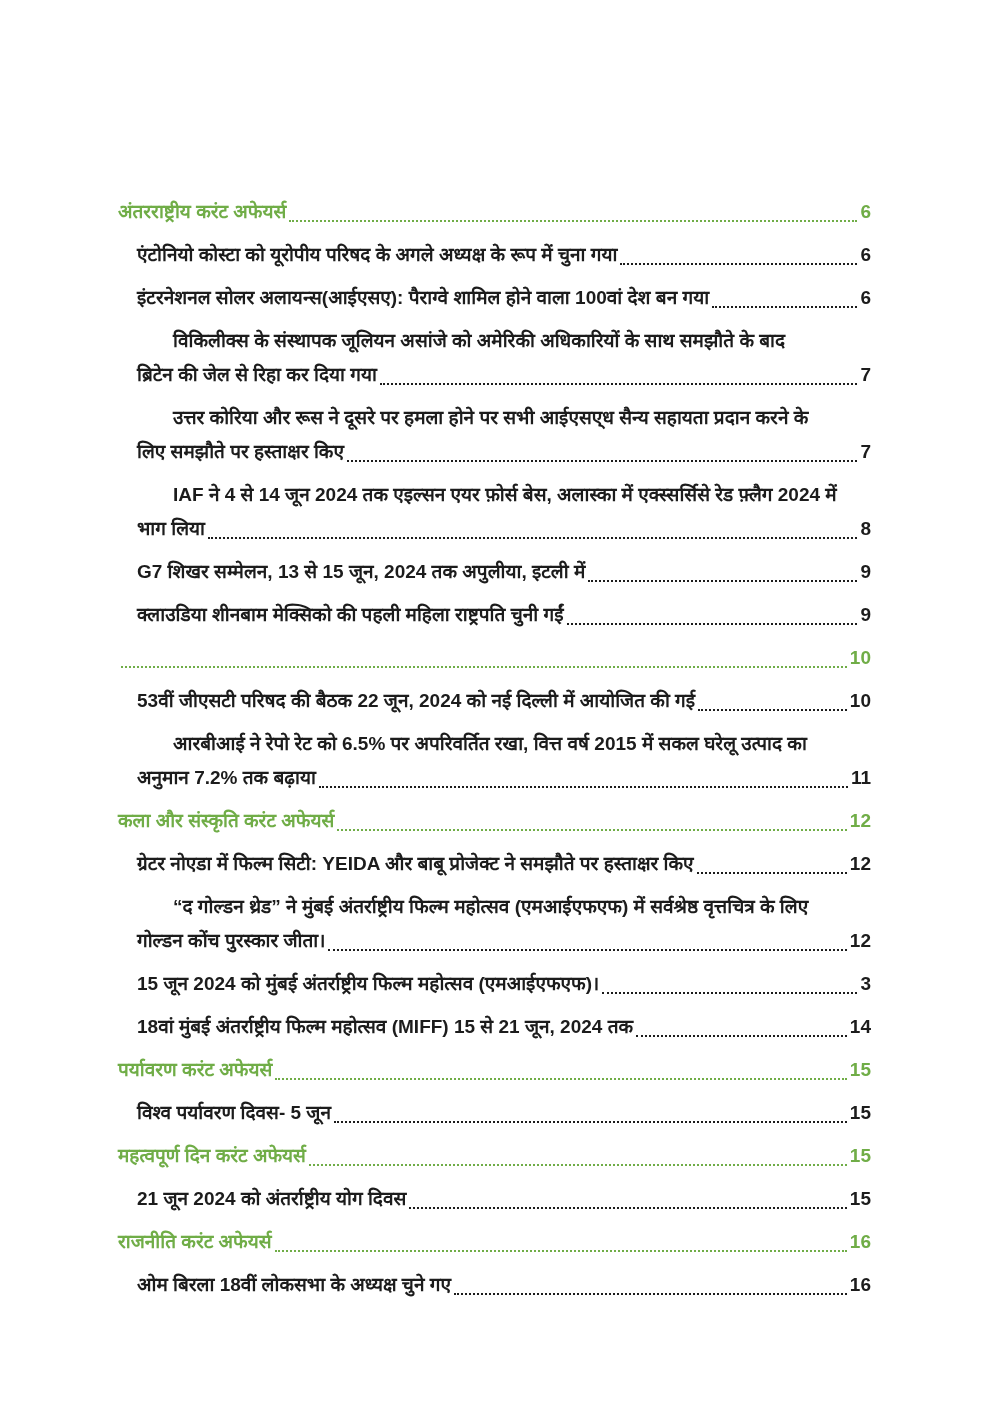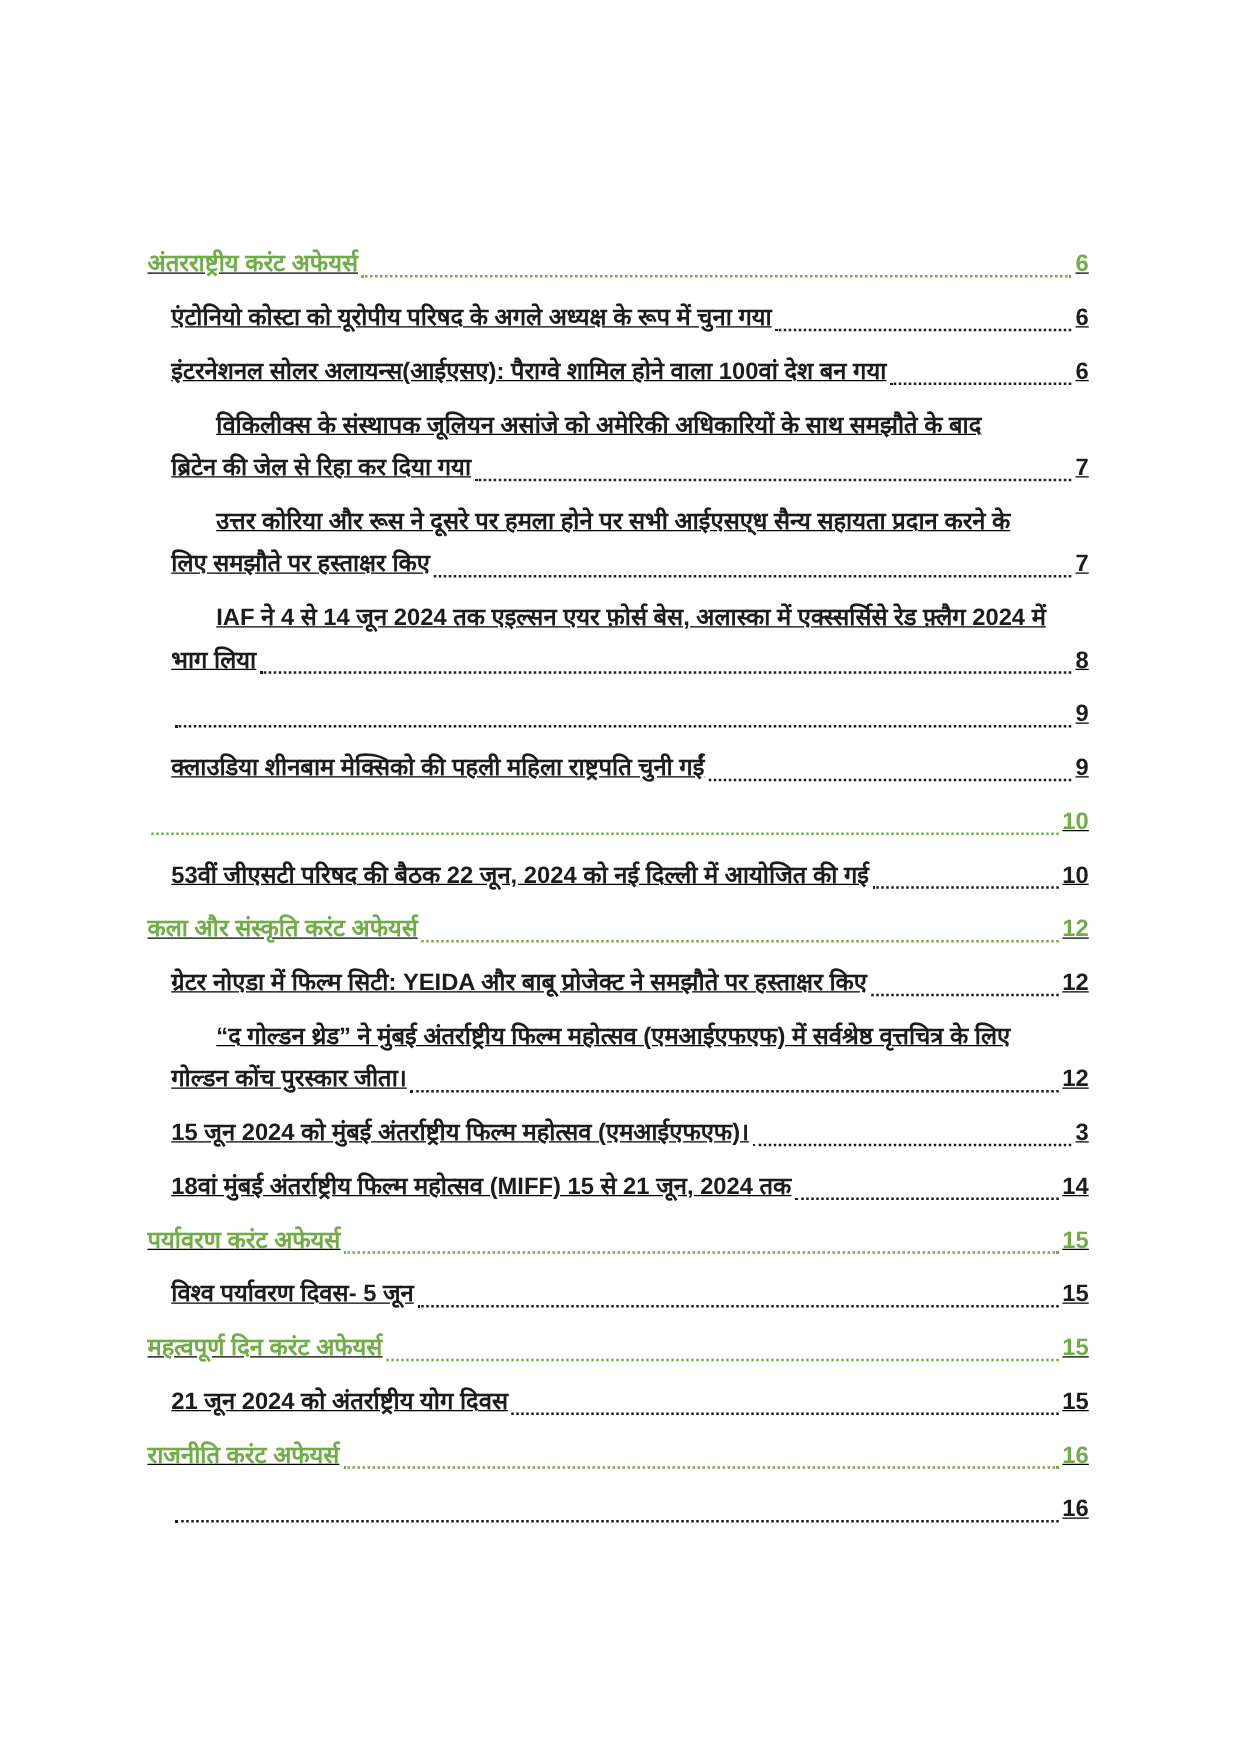--- a/index.html
+++ b/index.html
@@ -16,21 +16,20 @@
   body {
     width: 992px;
     height: 1403px;
     font-family: "Liberation Sans", "DejaVu Sans", sans-serif;
     overflow: hidden;
   }
   .doc-page {
     width: 992px;
     height: 1186px;
     background: var(--paper);
-    text-decoration: underline;
   }
   .toc {
     padding: 195px 121px 0 118px;
   }
   .toc-entry {
     font-size: 19px;
     font-weight: 700;
     line-height: 34px;
     color: var(--ink);
     margin-bottom: 9px;
@@ -106,20 +105,21 @@
       <div class="toc-entry item">
         <div class="entry-wrap-line">IAF ने 4 से 14 जून 2024 तक एइल्सन एयर फ़ोर्स बेस, अलास्का में एक्स्सर्सिसे रेड फ़्लैग 2024 में</div>
         <div class="entry-last-line">
           <span class="line-text">भाग लिया</span>
           <span class="dots"></span>
           <span class="page-num">8</span>
         </div>
       </div>
       <div class="toc-entry item">
         <div class="entry-last-line">
+          <span class="line-text">G7 शिखर सम्मेलन, 13 से 15 जून, 2024 तक अपुलीया, इटली में</span>
           <span class="dots"></span>
           <span class="page-num">9</span>
         </div>
       </div>
       <div class="toc-entry item">
         <div class="entry-last-line">
           <span class="line-text">क्लाउडिया शीनबाम मेक्सिको की पहली महिला राष्ट्रपति चुनी गईं</span>
           <span class="dots"></span>
           <span class="page-num">9</span>
         </div>
@@ -130,20 +130,28 @@
           <span class="page-num">10</span>
         </div>
       </div>
       <div class="toc-entry item">
         <div class="entry-last-line">
           <span class="line-text">53वीं जीएसटी परिषद की बैठक 22 जून, 2024 को नई दिल्ली में आयोजित की गई</span>
           <span class="dots"></span>
           <span class="page-num">10</span>
         </div>
       </div>
+      <div class="toc-entry item">
+        <div class="entry-wrap-line">आरबीआई ने रेपो रेट को 6.5% पर अपरिवर्तित रखा, वित्त वर्ष 2015 में सकल घरेलू उत्पाद का</div>
+        <div class="entry-last-line">
+          <span class="line-text">अनुमान 7.2% तक बढ़ाया</span>
+          <span class="dots"></span>
+          <span class="page-num">11</span>
+        </div>
+      </div>
       <div class="toc-entry heading">
         <div class="entry-last-line">
           <span class="line-text">कला और संस्कृति करंट अफेयर्स</span>
           <span class="dots"></span>
           <span class="page-num">12</span>
         </div>
       </div>
       <div class="toc-entry item">
         <div class="entry-last-line">
           <span class="line-text">ग्रेटर नोएडा में फिल्म सिटी: YEIDA और बाबू प्रोजेक्ट ने समझौते पर हस्ताक्षर किए</span>
@@ -203,18 +211,19 @@
       </div>
       <div class="toc-entry heading">
         <div class="entry-last-line">
           <span class="line-text">राजनीति करंट अफेयर्स</span>
           <span class="dots"></span>
           <span class="page-num">16</span>
         </div>
       </div>
       <div class="toc-entry item">
         <div class="entry-last-line">
+          <span class="line-text">ओम बिरला 18वीं लोकसभा के अध्यक्ष चुने गए</span>
           <span class="dots"></span>
           <span class="page-num">16</span>
         </div>
       </div>
     </div>
 </main>
 
 </body></html>

